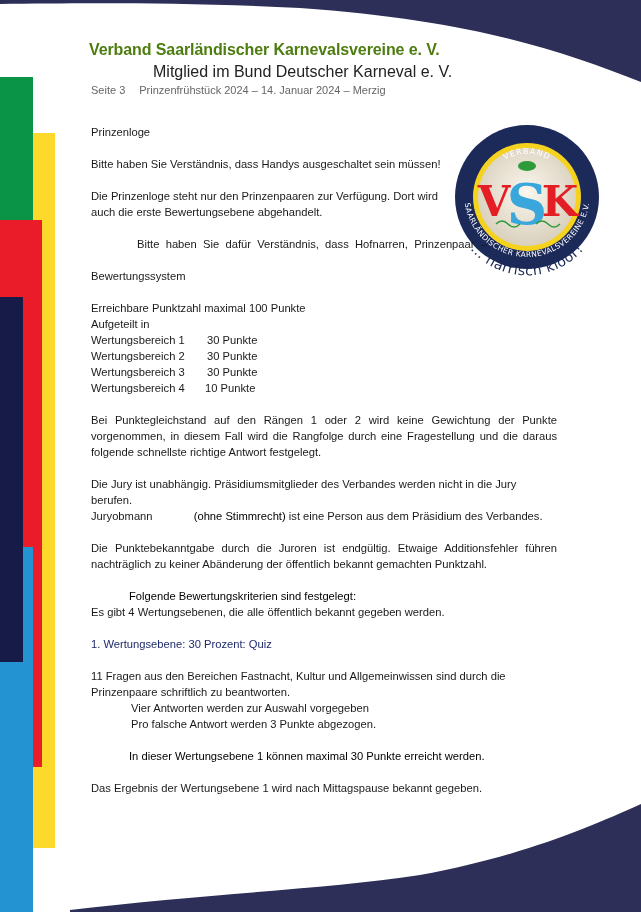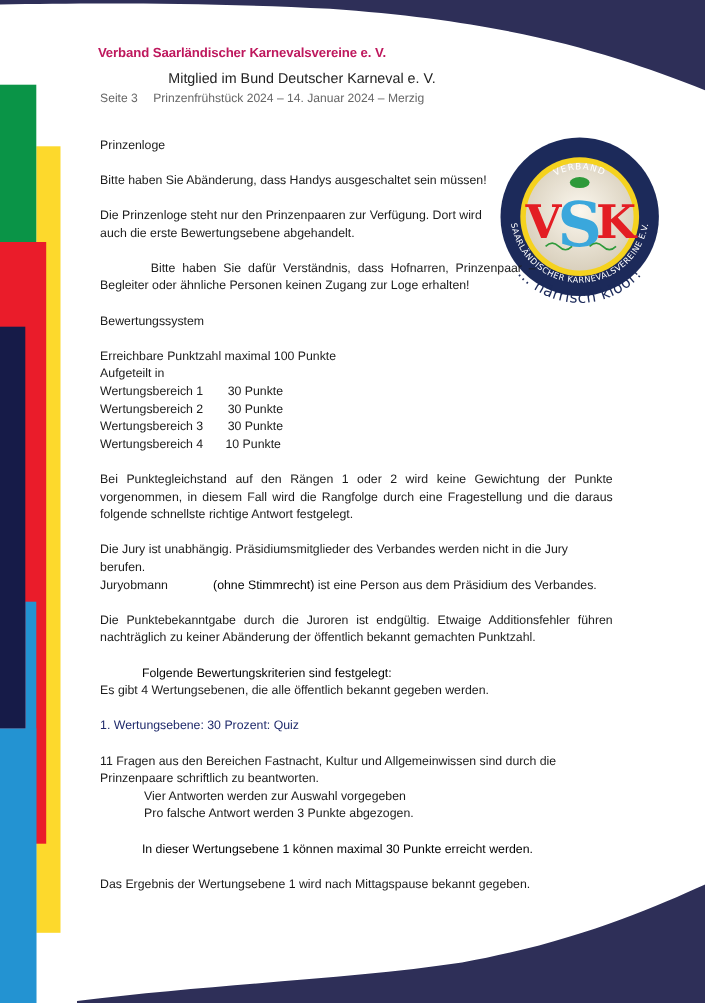--- a/index.html
+++ b/index.html
@@ -10,26 +10,26 @@
       color: #1a1a1a;
     }
     .wave { position: absolute; left: 0; width: 641px; pointer-events: none; }
     .wave-top { top: 0; height: 90px; }
     .wave-bottom { bottom: 0; height: 140px; }
 
     .bar { position: absolute; }
 
     .header-title {
       position: absolute; left: 89px; top: 41px;
-      font-size: 12px; font-weight: bold; color: #be185d;
+      font-size: 16px; font-weight: bold; color: #4d7c0f;
       letter-spacing: -0.1px;
     }
     .header-sub {
       position: absolute; left: 153px; top: 63px;
-      font-size: 13px; color: #222;
+      font-size: 16px; color: #222;
     }
     .header-meta {
       position: absolute; left: 91px; top: 84px;
       font-size: 11px; color: #666;
     }
     .header-meta .sep { display: inline-block; width: 14px; }
 
     .content {
       position: absolute; left: 91px; top: 124px; width: 466px;
       font-size: 11.2px; line-height: 16px; color: #1a1a1a;
@@ -100,27 +100,26 @@
   <path d="M44,100 q6,-6 12,0 q6,6 12,0" stroke="#2e9a3a" stroke-width="1.5" fill="none"></path>
   <path d="M84,100 q6,-6 12,0 q6,6 12,0" stroke="#2e9a3a" stroke-width="1.5" fill="none"></path>
   <text font-family="DejaVu Sans, sans-serif" font-size="14" fill="#1c2a5a" letter-spacing="0.5">
     <textPath href="#arcSlogan" startOffset="50%" text-anchor="middle">... närrisch kloor!</textPath>
   </text>
 </svg>
 
 <div class="content">
   <p>Prinzenloge</p>
   <div class="gap"></div>
-  <p>Bitte haben Sie Abänderung, dass Handys ausgeschaltet sein müssen!</p>
+  <p>Bitte haben Sie Verständnis, dass Handys ausgeschaltet sein müssen!</p>
   <div class="gap"></div>
   <p>Die Prinzenloge steht nur den Prinzenpaaren zur Verfügung. Dort wird</p>
   <p>auch die erste Bewertungsebene abgehandelt.</p>
   <div class="gap"></div>
   <p class="narrow justify" style="text-align-last:justify;margin-left:46px;">Bitte haben Sie dafür Verständnis, dass Hofnarren, Prinzenpaar –</p>
-  <p>Begleiter oder ähnliche Personen keinen Zugang zur Loge erhalten!</p>
   <div class="gap"></div>
   <p>Bewertungssystem</p>
   <div class="gap"></div>
   <p>Erreichbare Punktzahl maximal 100 Punkte</p>
   <p>Aufgeteilt in</p>
   <div class="row">
     <span class="label">Wertungsbereich 1</span>
     <span class="pts">30 Punkte</span>
   </div>
   <div class="row">

